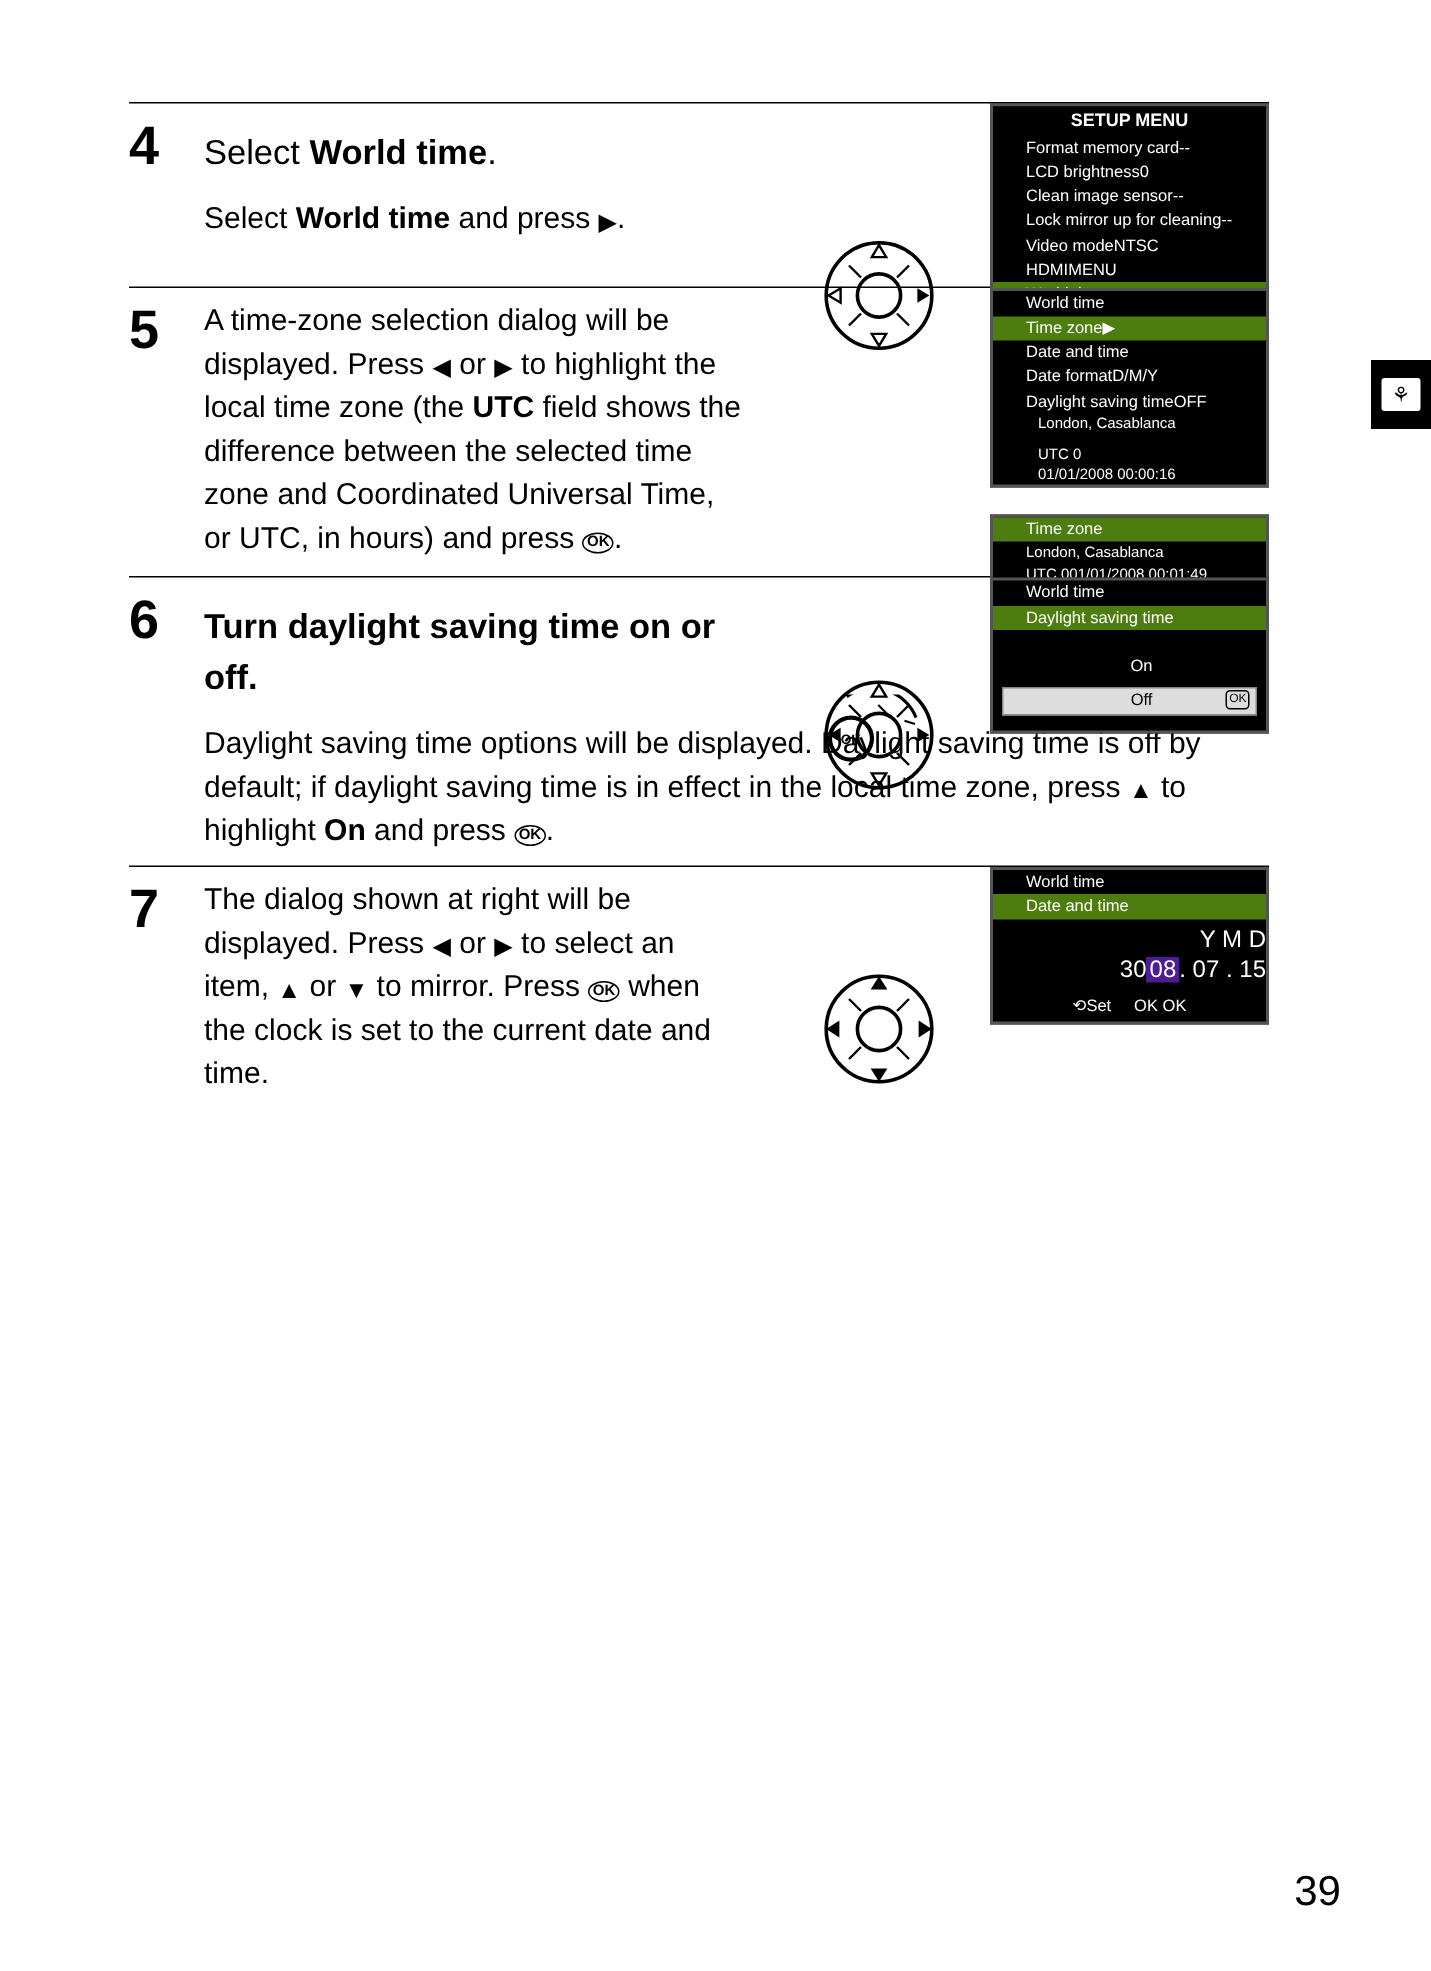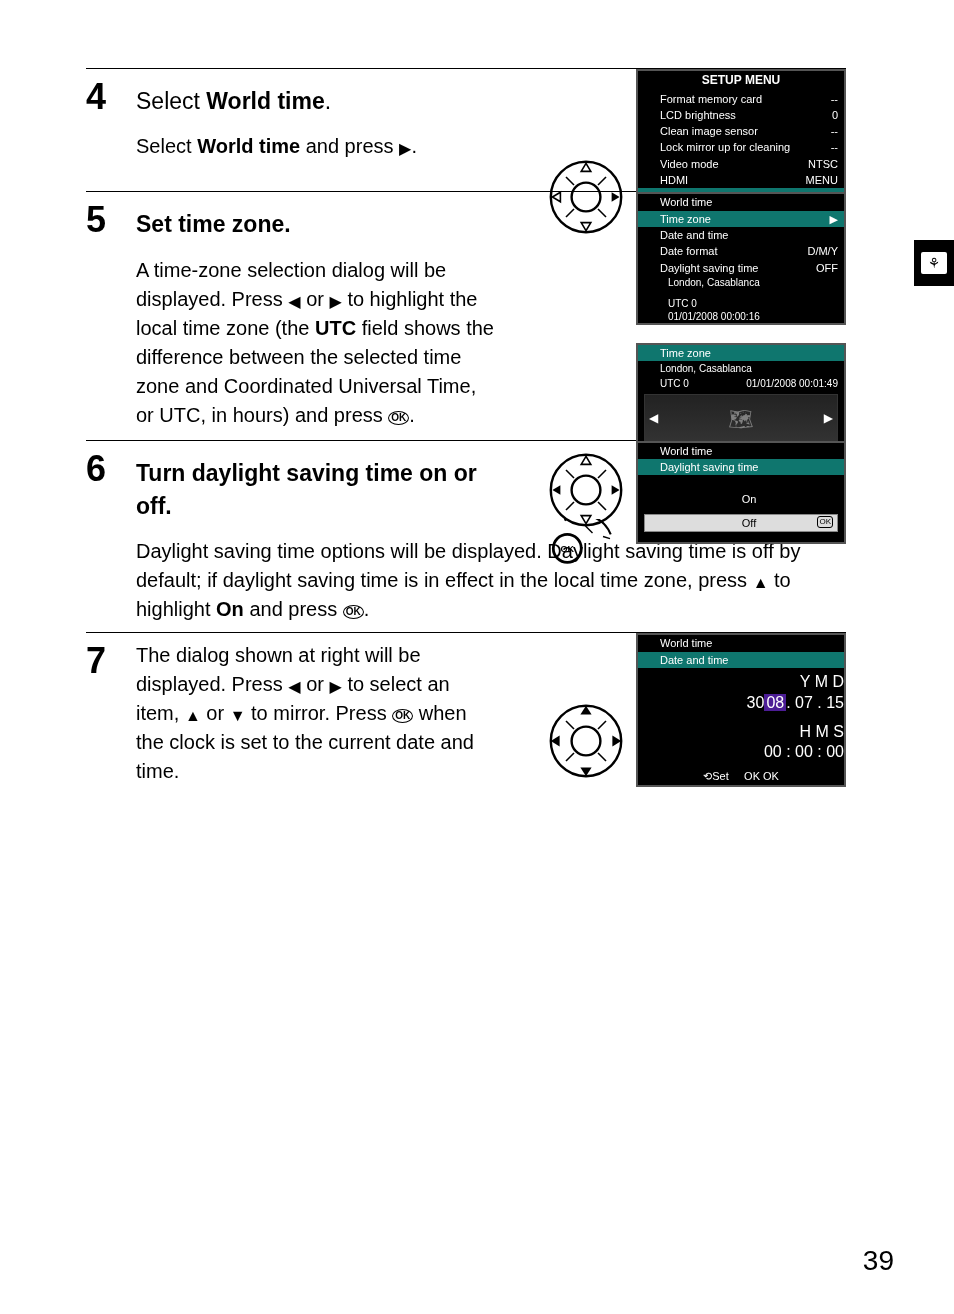--- a/index.html
+++ b/index.html
@@ -44,42 +44,42 @@
     max-width: 360px;
   }
   .screens {
     position: absolute;
     right: 0;
     top: 0;
   }
   .screen {
     background: #000;
     color: #fff;
-    width: 210px;
+    width: 186px;
     border: 2px solid #555;
     font-family: Arial, sans-serif;
     font-size: 11px;
     margin-bottom: 8px;
     line-height: 1.3;
   }
   .screen .title {
     text-align: center;
     background: #000;
     padding: 2px 0;
     font-weight: bold;
     font-size: 12px;
   }
   .screen .row {
     display: flex;
-    justify-content: space-between;
+    justify-content: flex-start;
     padding: 1px 6px 1px 22px;
     position: relative;
   }
   .screen .row.sel {
-    background: #0f766e;
+    background: #4d7c0f;
   }
   .screen .sub {
     padding-left: 30px;
     font-size: 10px;
   }
   .screen .footer {
     text-align: center;
     padding: 2px;
     font-size: 11px;
   }
@@ -221,21 +221,20 @@
       </div>
     </div>
   </div>
 </div>
 
 <hr class="full" style="margin-top:30px;">
 
 <div class="step">
   <div class="num">5</div>
   <div class="content">
-    <div class="heading"><b>Set time zone.</b></div>
     <div class="body">
       <span>A time-zone selection dialog will be displayed.  Press </span><span class="tri">◀</span><span> or </span><span class="tri">▶</span><span> to highlight the local time zone (the </span><b>UTC</b><span> field shows the difference between the selected time zone and Coordinated Universal Time, or UTC, in hours) and press </span><span class="ok">OK</span>.
     </div>
 
     <div class="pad-wrap" style="top:250px;">
       <svg class="pad" viewBox="0 0 100 100">
         <circle cx="50" cy="50" r="44" fill="none" stroke="#000" stroke-width="3"></circle>
         <circle cx="50" cy="50" r="18" fill="none" stroke="#000" stroke-width="3"></circle>
         <path d="M50 8 l-6 10 h12 z" fill="none" stroke="#000" stroke-width="2"></path>
         <path d="M50 92 l-6 -10 h12 z" fill="none" stroke="#000" stroke-width="2"></path>
@@ -369,24 +368,20 @@
         <div class="row">
             <span>World time</span>
           </div>
         <div class="row sel">
             <span>Date and time</span>
           </div>
         <div class="datebox">
           <div>Y      M      D</div>
           <div><span>30</span><span class="hl">08</span><span>.  07 .  15</span></div>
         </div>
-        <div class="datebox">
-          <div>H      M      S</div>
-          <div>00 : 00 : 00</div>
-        </div>
         <div class="footer">
           <span>⟲Set</span>&nbsp;&nbsp;&nbsp;&nbsp;&nbsp;<span>OK OK</span>
         </div>
       </div>
     </div>
   </div>
 </div>
 
 <div class="page-num">39</div>
 

